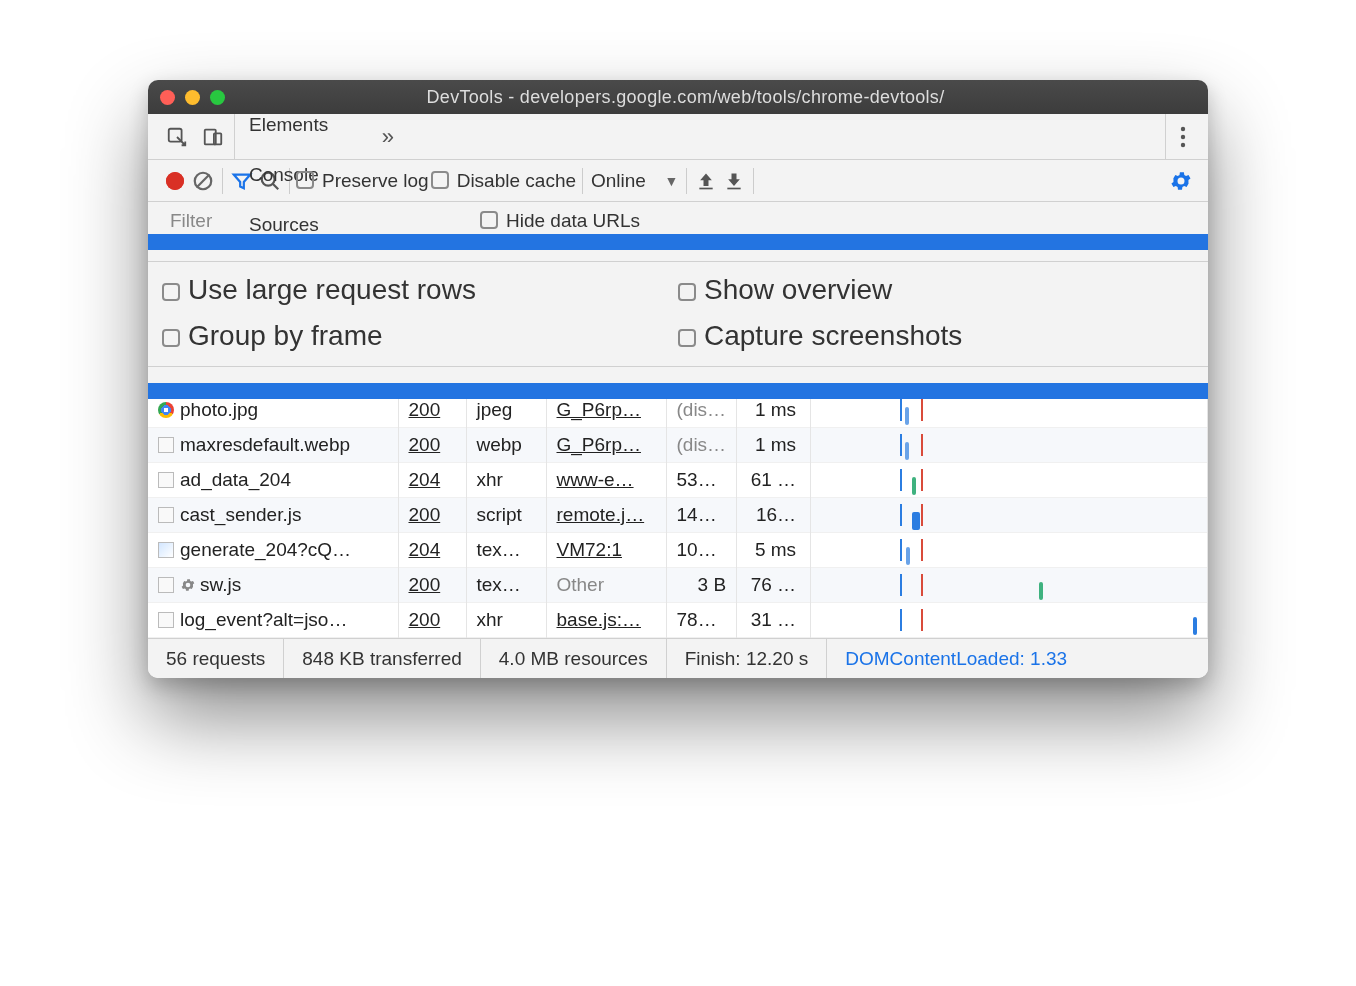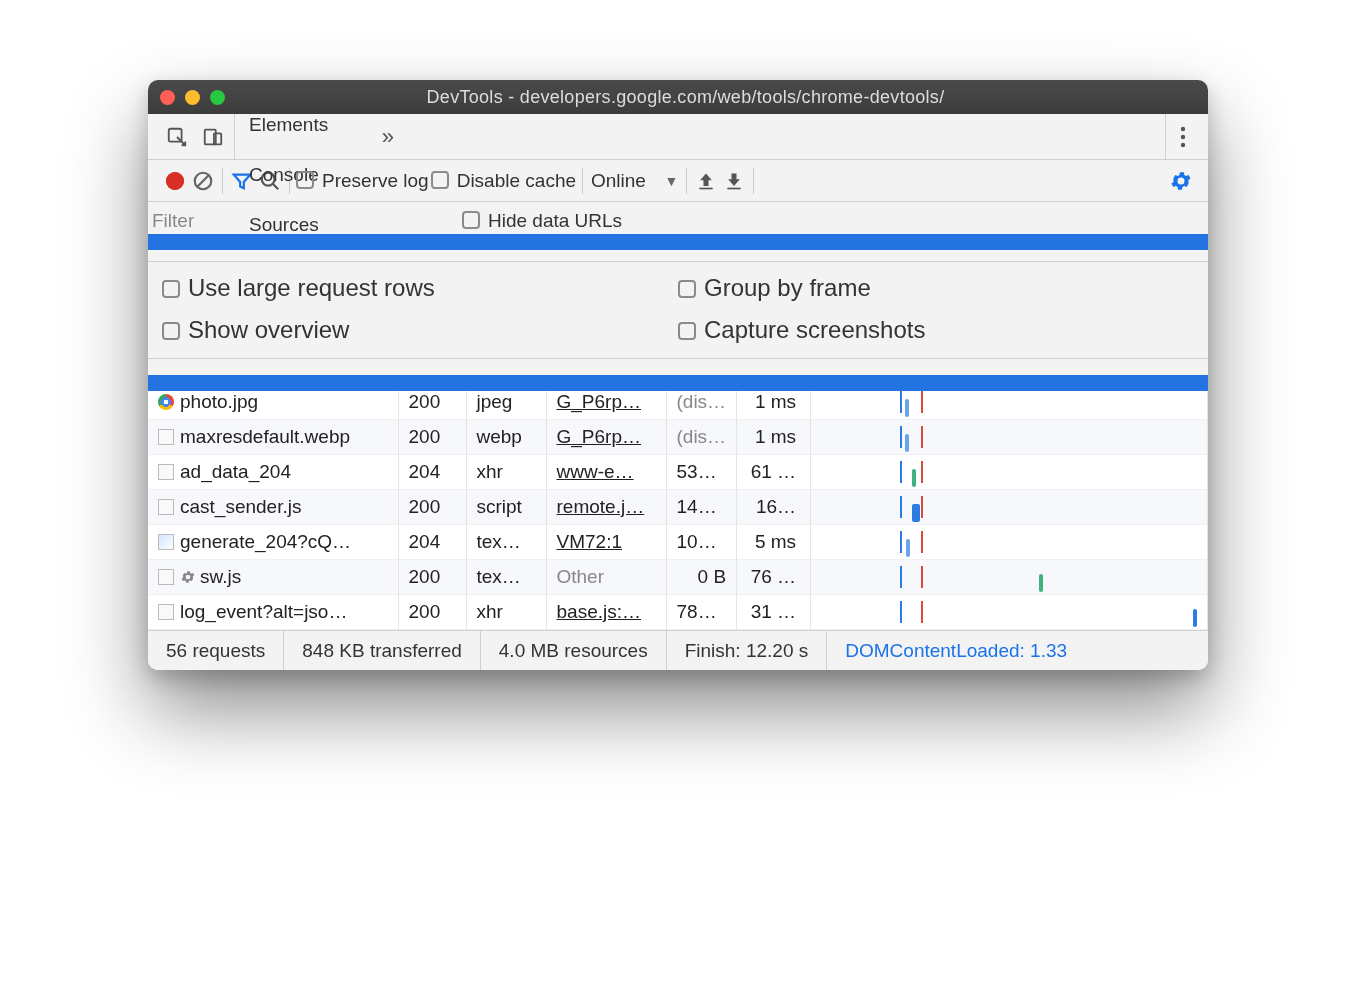--- a/index.html
+++ b/index.html
@@ -71,21 +71,21 @@
   .rec { width:18px; height:18px; border-radius:50%; background:#d93025; box-shadow:0 0 0 2px #d93025 inset;}
   .sep { width:1px; height:26px; background:#ccc; margin:0 4px;}
   .chkbox { width:18px; height:18px; border:2px solid #8a8a8a; border-radius:4px; display:inline-block; margin-right:8px; position:relative; top:2px;}
   .toolbar .dropdown { display:flex; align-items:center; gap:4px; padding:0 2px;}
   .toolbar .caret { font-size:14px; color:#666;}
   
   .filterrow {
     height: 38px;
     display:flex;
     align-items:center;
-    padding:0 4px;
+    padding:0 22px;
     border-bottom:1px solid #d0d0d0;
     background:#f3f3f3;
     font-size:19px;
     color:#333;
   }
   .filterrow .filter-text{ color:#888; width:310px;}
   
   .highlight-outline {
     position:absolute;
     border:16px solid #2374e1;
@@ -95,34 +95,34 @@
     z-index:5;
   }
   
   .settings-area { position:relative; }
   .settings-top { height:22px; border-bottom:1px solid #d0d0d0; background:#f3f3f3;}
   .settings-grid {
     display:grid;
     grid-template-columns: 1fr 1fr;
     row-gap:14px;
     padding:12px 14px 14px 14px;
-    font-size:24px;
+    font-size:28px;
     color:#333;
     background:#f3f3f3;
     border-bottom:1px solid #d0d0d0;
   }
   .settings-bottom { height:26px; background:#f3f3f3;}
   
   .nettable { width:100%; border-collapse:collapse; font-size:19px; color:#222;}
   .nettable td { border-right:1px solid #e5e5e5; padding:6px 10px; height:34px; white-space:nowrap; overflow:hidden; text-overflow:ellipsis;}
   .nettable tr { border-bottom:1px solid #f0f0f0; }
   .nettable tr:nth-child(odd){ background:#fff;}
   .nettable tr:nth-child(even){ background:#f6f8fb;}
   .col-name{ width:250px; }
-  .col-status{ width:68px; }
+  .col-status{ width:68px;text-decoration:underline; }
   .col-type{ width:80px; }
   .col-init{ width:120px; }
   .col-size{ width:70px; text-align:left;margin-left:12px;}
   .col-time{ width:74px; text-align:right; padding-right:14px !important;}
   .col-wf{ }
   .underline { text-decoration:underline; }
   .muted { color:#888; }
   .fileicon { width:16px; height:16px; display:inline-block; margin-right:6px; vertical-align:-2px; border:1px solid #bbb; background:#f9f9f9;}
   .fileicon.img { background:linear-gradient(135deg,#d2e6ff,#fff); }
   .fileicon.chrome {
@@ -255,22 +255,22 @@
   <div class="filterrow">
     <span class="filter-text">Filter</span>
     <label><span class="chkbox"></span><span>Hide data URLs</span></label>
   </div>
 
   <div class="settings-area">
     <div class="highlight-outline" style="top:-6px; bottom:-6px;"></div>
     <div class="settings-top"></div>
     <div class="settings-grid">
       <label><span class="chkbox"></span><span>Use large request rows</span></label>
+      <label><span class="chkbox"></span><span>Show overview</span></label>
       <label><span class="chkbox"></span><span>Group by frame</span></label>
-      <label><span class="chkbox"></span><span>Show overview</span></label>
       <label><span class="chkbox"></span><span>Capture screenshots</span></label>
     </div>
     <div class="settings-bottom"></div>
   </div>
 
   <table class="nettable">
     <colgroup>
       <col class="col-name">
         <col class="col-status">
         <col class="col-type">
@@ -355,21 +355,21 @@
     </div>
           </td>
         </tr>
         <tr>
           <td class="col-name"><span class="fileicon"></span><span class="gearicon"><svg width="16" height="16" viewBox="0 0 24 24" fill="#888">
                 <path d="M19.4 13a7.5 7.5 0 0 0 .1-1 7.5 7.5 0 0 0-.1-1l2.1-1.6-2-3.5-2.5 1a7.4 7.4 0 0 0-1.7-1l-.4-2.6h-4l-.4 2.6a7.4 7.4 0 0 0-1.7 1l-2.5-1-2 3.5L4.5 11a7.5 7.5 0 0 0 0 2l-2.1 1.6 2 3.5 2.5-1a7.4 7.4 0 0 0 1.7 1l.4 2.6h4l.4-2.6a7.4 7.4 0 0 0 1.7-1l2.5 1 2-3.5Zm-7.4 2.5A3.5 3.5 0 1 1 15.5 12 3.5 3.5 0 0 1 12 15.5Z"></path>
               </svg></span><span>sw.js</span></td>
           <td class="col-status">200</td>
           <td class="col-type">tex…</td>
           <td class="col-init"><span class="muted">Other</span></td>
-          <td class="col-size " style="text-align:right">0 B</td>
+          <td class="col-size " style="text-align:right">3 B</td>
           <td class="col-time">76 …</td>
           <td class="col-wf">
             <div class="waterfall">
       <div class="wf-blue-line" style="left:21%"></div>
       <div class="wf-red-line" style="left:26.5%"></div>
       <div class="wf-bar" style="left:58%; width:1%; background:#3fb27f;"></div>
     </div>
           </td>
         </tr>
         <tr>

